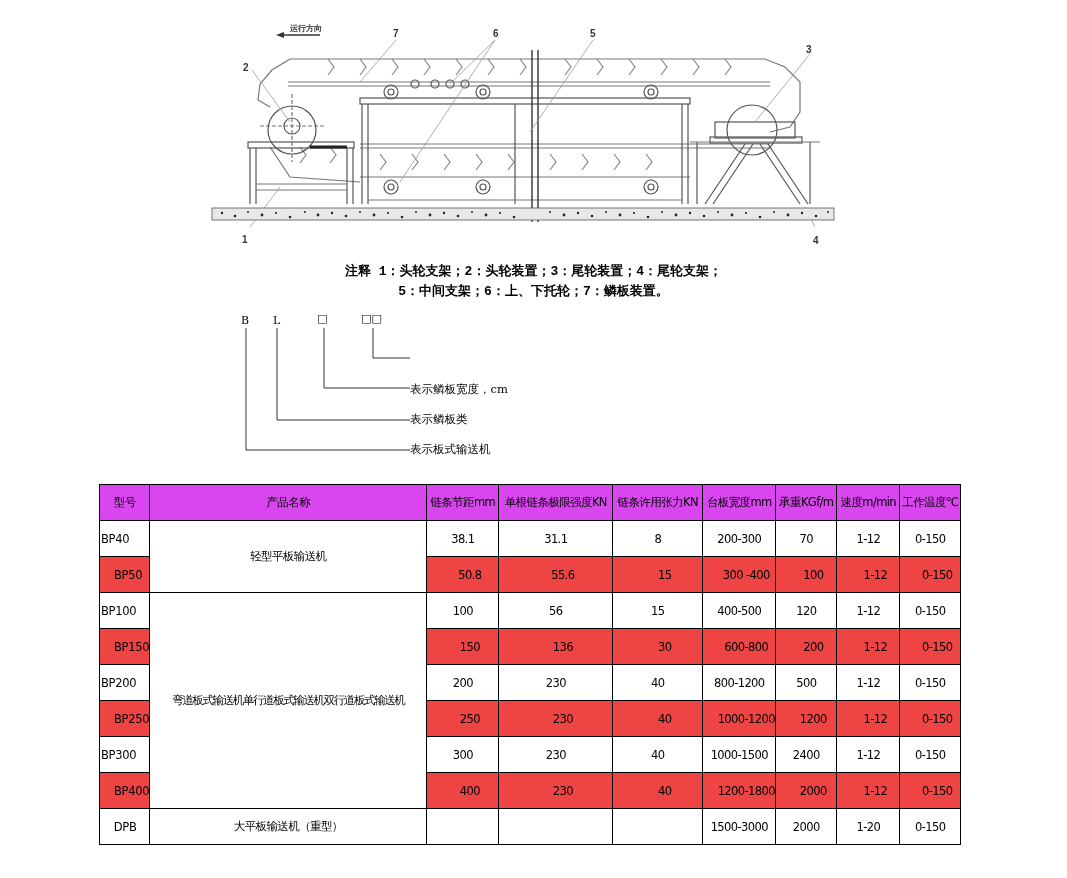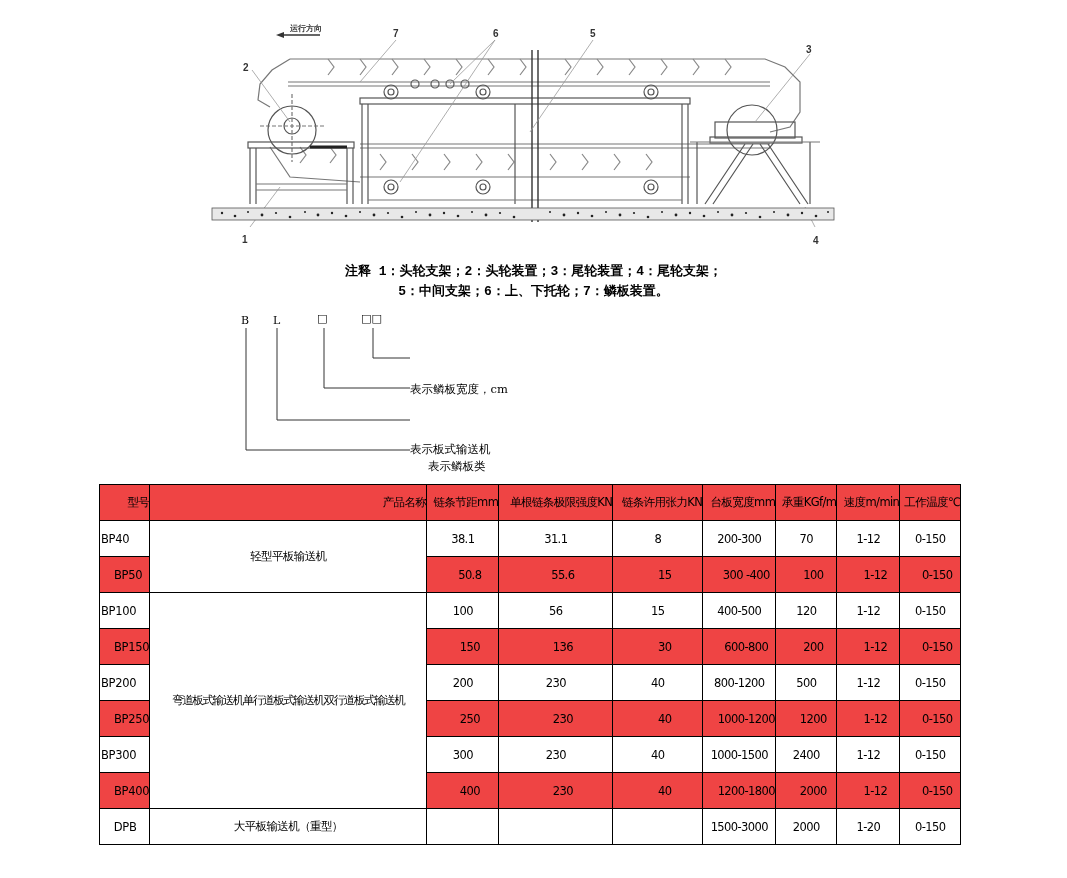--- a/index.html
+++ b/index.html
@@ -12,21 +12,21 @@
              font-family:Liberation Mono, monospace; font-weight:bold; font-size:13px; line-height:19px; }
   .cap1 { top:262px; }
   .cap2 { top:282px; }
   .code-diagram { position:absolute; left:232px; top:308px; width:600px; height:155px; }
   .code-letter { position:absolute; font-family:"DejaVu Serif", serif; font-size:11px; }
   .code-desc { position:absolute; font-family:"DejaVu Serif", serif; font-size:11.5px; white-space:nowrap; }
   table.spec { position:absolute; left:99px; top:484px; border-collapse:collapse;
                font-family:"DejaVu Sans", sans-serif; font-size:11.5px; }
   table.spec td, table.spec th { border:1px solid #000; padding:0; text-align:center;
                height:35px; font-weight:normal; white-space:nowrap; overflow:hidden; letter-spacing:-0.6px; }
-  table.spec tr.hdr th { background:#ef4444;text-align:right; }
+  table.spec tr.hdr th { background:#d946ef; }
   table.spec tr.shade td.s { background:#ef4444;padding-left:14px; }
   table.spec td.model { text-align:left; padding-left:1px; letter-spacing:-0.3px; }
   table.spec td.model.c { text-align:center; }
 </style>
 </head>
 <body>
 
 <div class="figure">
   <svg width="630" height="228" viewBox="0 0 630 228">
     <g fill="none" stroke="#777" stroke-width="1.2">
@@ -186,21 +186,21 @@
       <line x1="92" y1="80" x2="178" y2="80"></line>
       <line x1="141" y1="20" x2="141" y2="50"></line>
       <line x1="141" y1="50" x2="178" y2="50"></line>
     </g>
   </svg>
   <span class="code-letter" style="left:9px;top:6px;">B</span>
   <span class="code-letter" style="left:41px;top:6px;">L</span>
   <span class="code-letter" style="left:85px;top:4px;">□</span>
   <span class="code-letter" style="left:129px;top:4px;">□□</span>
   <span class="code-desc" style="left:178px;top:42px;margin-top:32px;">表示鳞板宽度，cm</span>
-  <span class="code-desc" style="left:196px;top:104px;margin-top:47px;">表示鳞板类</span>
+  <span class="code-desc" style="left:178px;top:104px;">表示鳞板类</span>
   <span class="code-desc" style="left:178px;top:134px;">表示板式输送机</span>
 </div>
 
 <table class="spec">
   <colgroup>
     <col style="width:37px">
       <col style="width:277px">
       <col style="width:72px">
       <col style="width:114px">
     <col style="width:90px">

